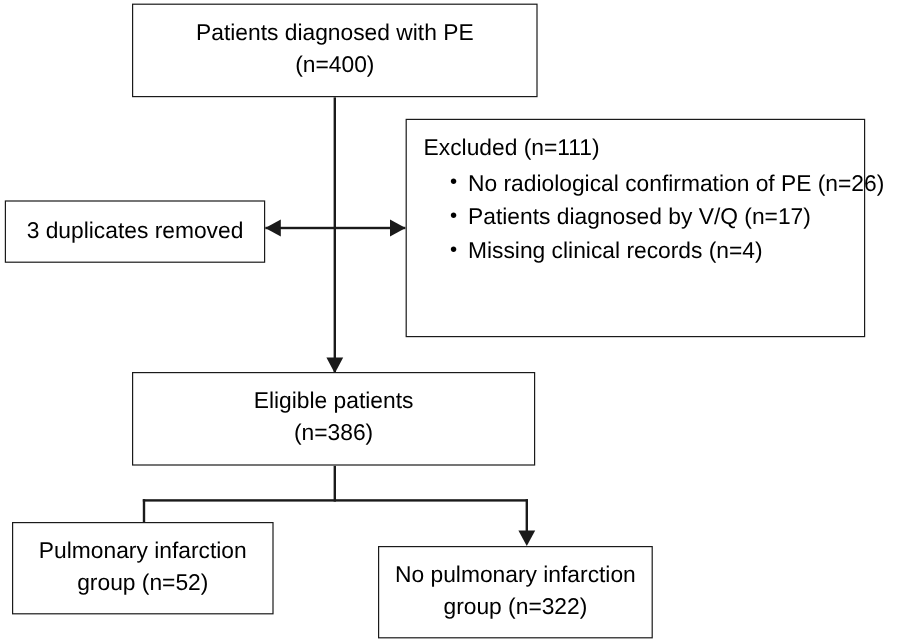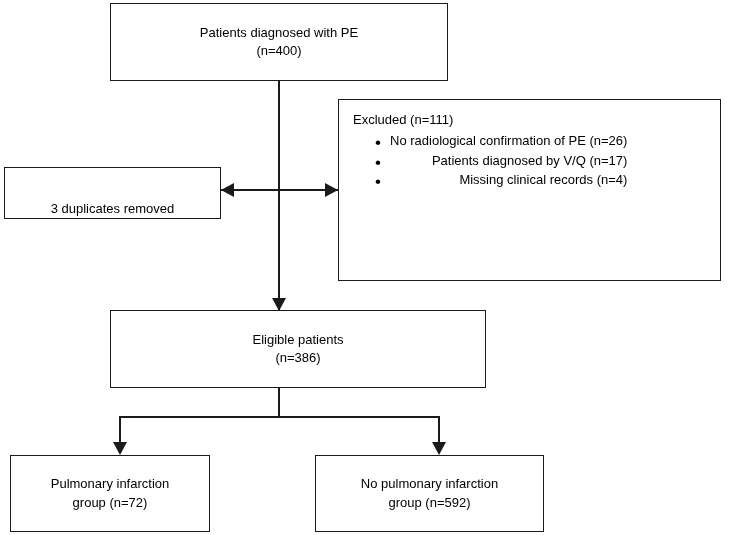--- a/index.html
+++ b/index.html
@@ -21,69 +21,68 @@
   .node {
     position: absolute;
     box-sizing: border-box;
     border: 1.6px solid #1a1a1a;
     background: #ffffff;
     display: flex;
     flex-direction: column;
     align-items: center;
     justify-content: center;
     text-align: center;
-    font-size: 13px;
+    font-size: 19px;
     line-height: 1.42;
     color: #000000;
   }
   .node .line {
     display: block;
     white-space: nowrap;
   }
 
   
   #node-diagnosed {
     left: 110px;  top: 3px;   width: 338px; height: 78px;
   }
   #node-duplicates {
     left: 4px;    top: 167px; width: 217px; height: 52px;
-    justify-content: flex-end;
+    justify-content: center;
   }
   #node-excluded {
     left: 338px;  top: 99px;  width: 383px; height: 182px;
     align-items: flex-start;
     justify-content: flex-start;
     text-align: left;
     padding: 11px 10px 10px 14px;
   }
   #node-excluded .line { white-space: normal; }
   .bullet-list {
     list-style: none;
     margin: 3px 0 0 0;
     padding: 0 0 0 22px;
-    text-align: right;
   }
   .bullet-list li {
     position: relative;
     padding-left: 15px;
     margin: 0 0 1px 0;
     white-space: nowrap;
   }
   .bullet-list li::before {
     content: "\2022";
     position: absolute;
     left: 0;
     top: -1px;
     font-size: 17px;
   }
   #node-eligible {
-    left: 110px;  top: 310px; width: 376px; height: 78px;
+    left: 110px;  top: 310px; width: 336px; height: 78px;
   }
   #node-infarction {
-    left: 10px;   top: 455px; width: 200px; height: 77px;
+    left: 10px;   top: 435px; width: 218px; height: 77px;
   }
   #node-no-infarction {
     left: 315px;  top: 455px; width: 229px; height: 77px;
   }
 
   
   .conn {
     position: absolute;
     background: #1a1a1a;
   }
@@ -163,21 +162,21 @@
     </ul>
   </div>
 
   <div class="node" id="node-eligible">
     <span class="line">Eligible patients</span>
     <span class="line">(n=386)</span>
   </div>
 
   <div class="node" id="node-infarction">
     <span class="line">Pulmonary infarction</span>
-    <span class="line">group (n=72)</span>
+    <span class="line">group (n=52)</span>
   </div>
 
   <div class="node" id="node-no-infarction">
     <span class="line">No pulmonary infarction</span>
-    <span class="line">group (n=592)</span>
+    <span class="line">group (n=322)</span>
   </div>
 
 </div>
 
 </body></html>

